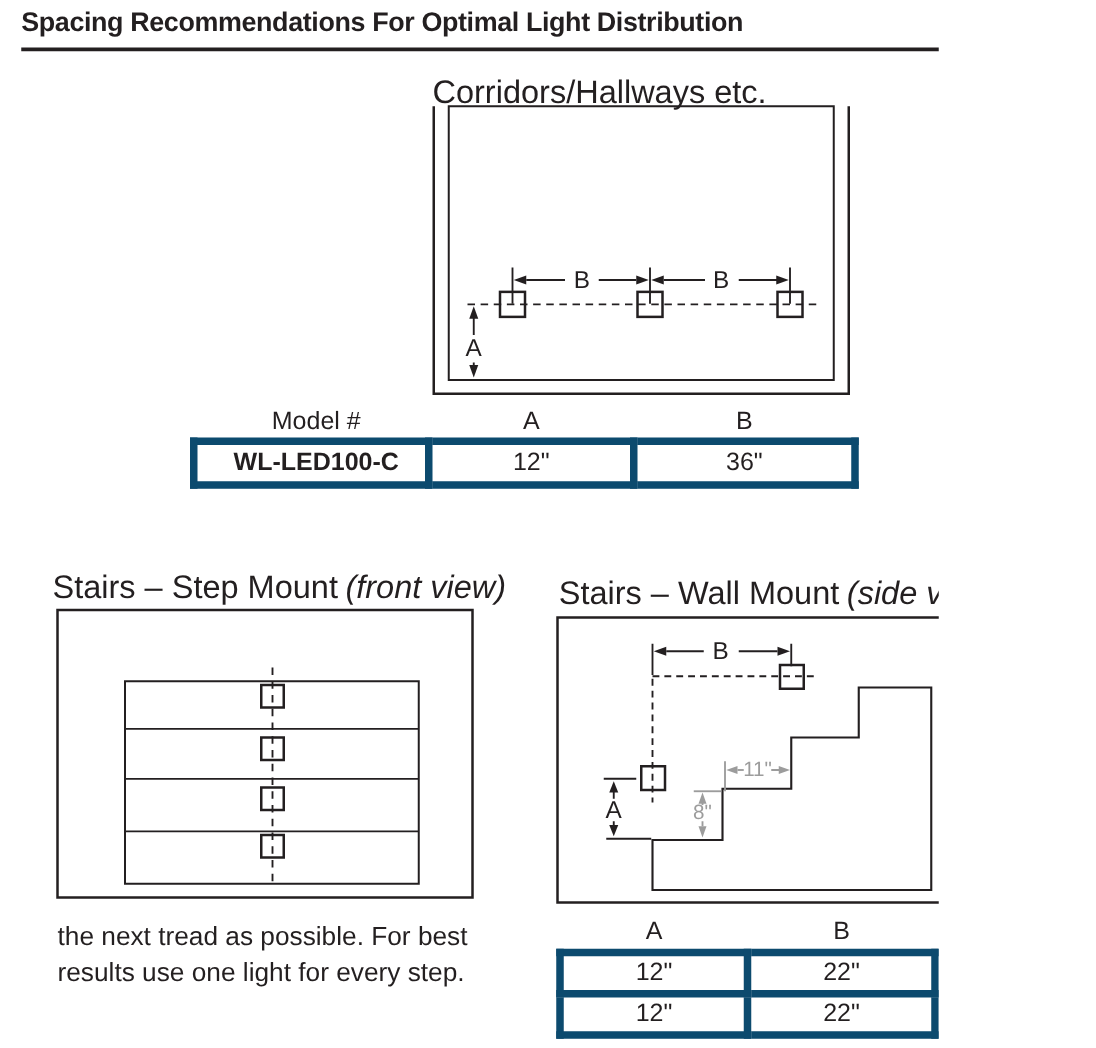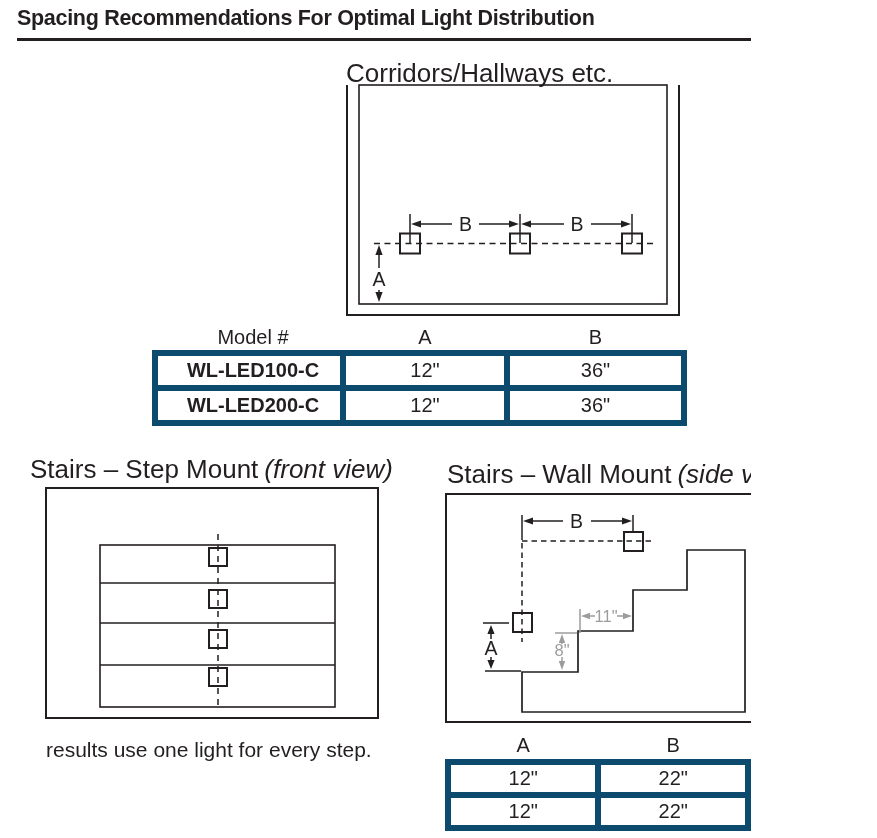--- a/index.html
+++ b/index.html
@@ -108,48 +108,44 @@
         <th>A</th>
         <th>B</th>
       </tr>
     </thead>
     <tbody>
       <tr>
         <td class="cell-left model">WL-LED100-C</td>
         <td>12"</td>
         <td>36"</td>
       </tr>
-      <tr>
-        <td class="cell-left model">WL-LED200-C</td>
-        <td>12"</td>
-        <td>36"</td>
-      </tr>
     </tbody>
   </table>
 
-  <div class="diagram-heading" style="left:30px; top:454px;">
+  <div class="diagram-heading" style="left:42px; top:454px;">
     <span>Stairs – Step Mount</span><span class="ital">(front view)</span>
   </div>
 
   <svg class="diagram" style="left:45px; top:487px;" width="335" height="233">
     <rect class="ink" stroke-width="2" x="1" y="1" width="332" height="230"></rect>
     <rect class="ink" stroke-width="1.6" x="55" y="58" width="235" height="162"></rect>
     <g class="ink" stroke-width="1.4">
       <path d="M55 96 H290"></path>
         <path d="M55 136 H290"></path>
         <path d="M55 178 H290"></path>
     </g>
     <rect class="sq" x="164" y="61" width="18" height="18"></rect>
     <rect class="sq" x="164" y="103" width="18" height="18"></rect>
     <rect class="sq" x="164" y="143" width="18" height="18"></rect>
     <rect class="sq" x="164" y="181" width="18" height="18"></rect>
     <path class="ink" stroke-width="1.5" stroke-dasharray="6 5" d="M173 47 V220"></path>
   </svg>
 
   <div class="note">
+    <div>the next tread as possible. For best</div>
     <div>results use one light for every step.</div>
   </div>
 
   <div class="diagram-heading" style="left:447px; top:459px;">
     <span>Stairs – Wall Mount</span><span class="ital">(side view)</span>
   </div>
 
   <svg class="diagram" style="left:445px; top:493px;" width="337" height="231">
     <rect class="ink" stroke-width="2" x="1" y="1" width="334" height="228"></rect>
 

